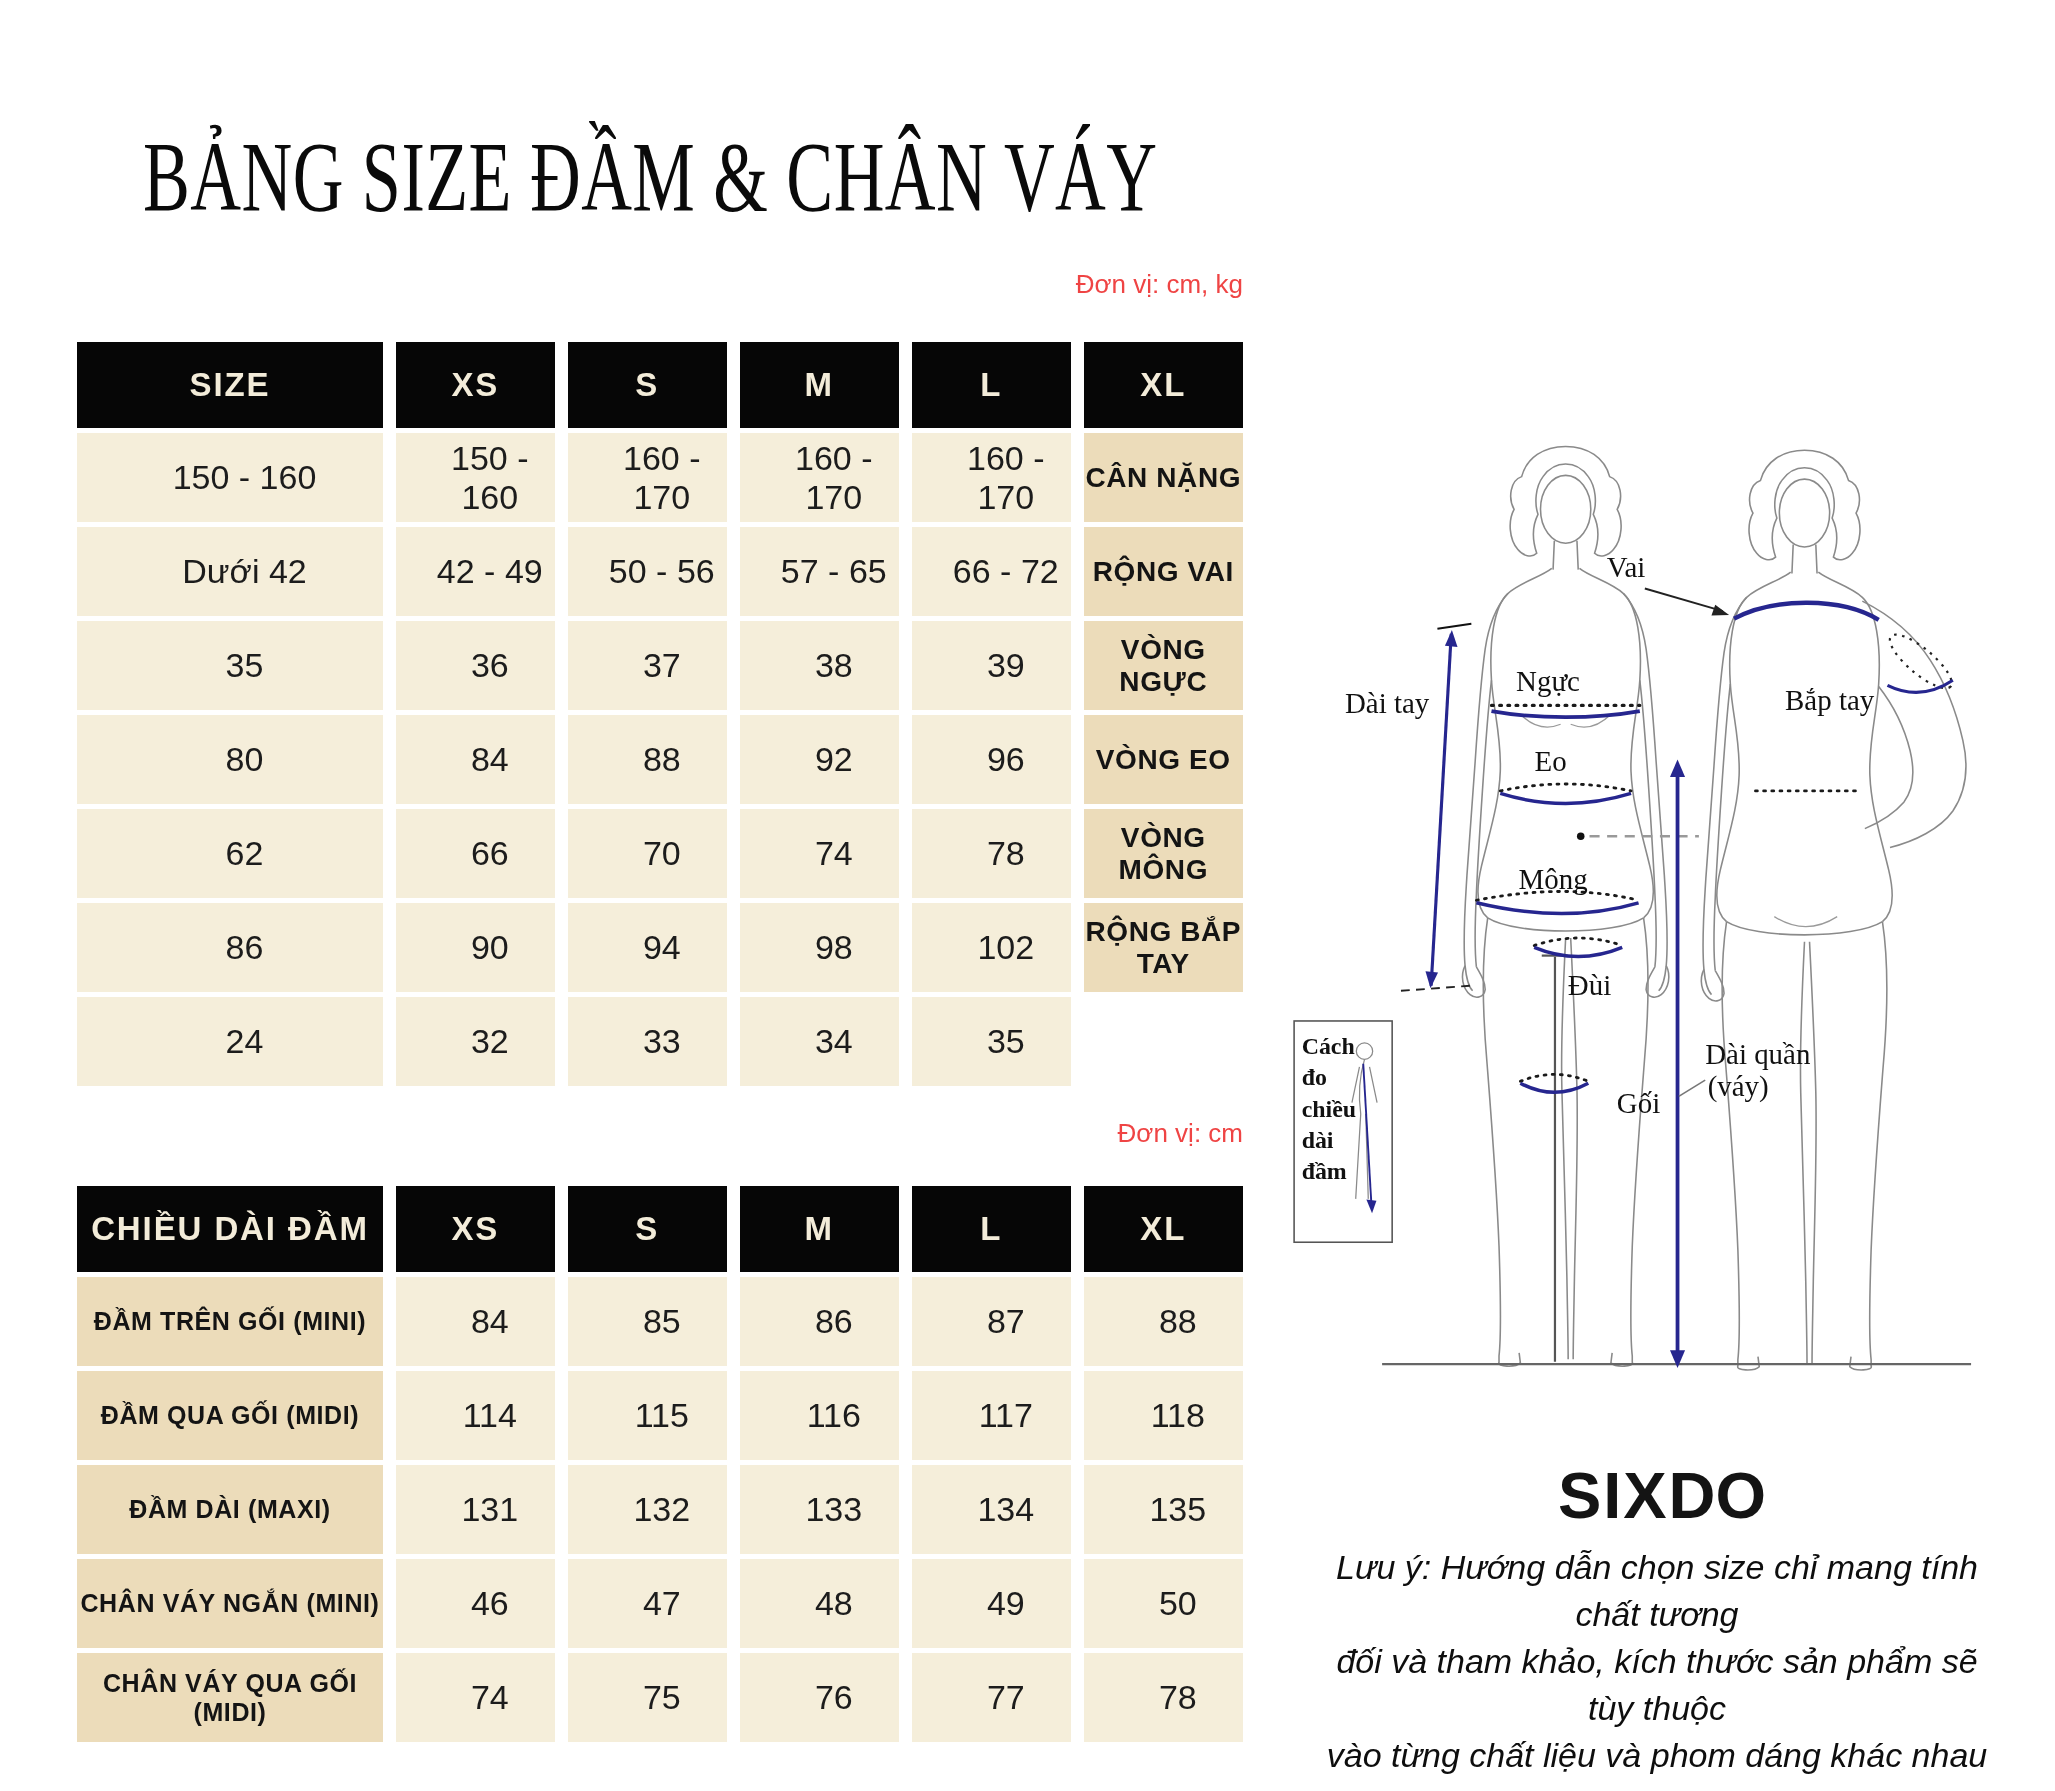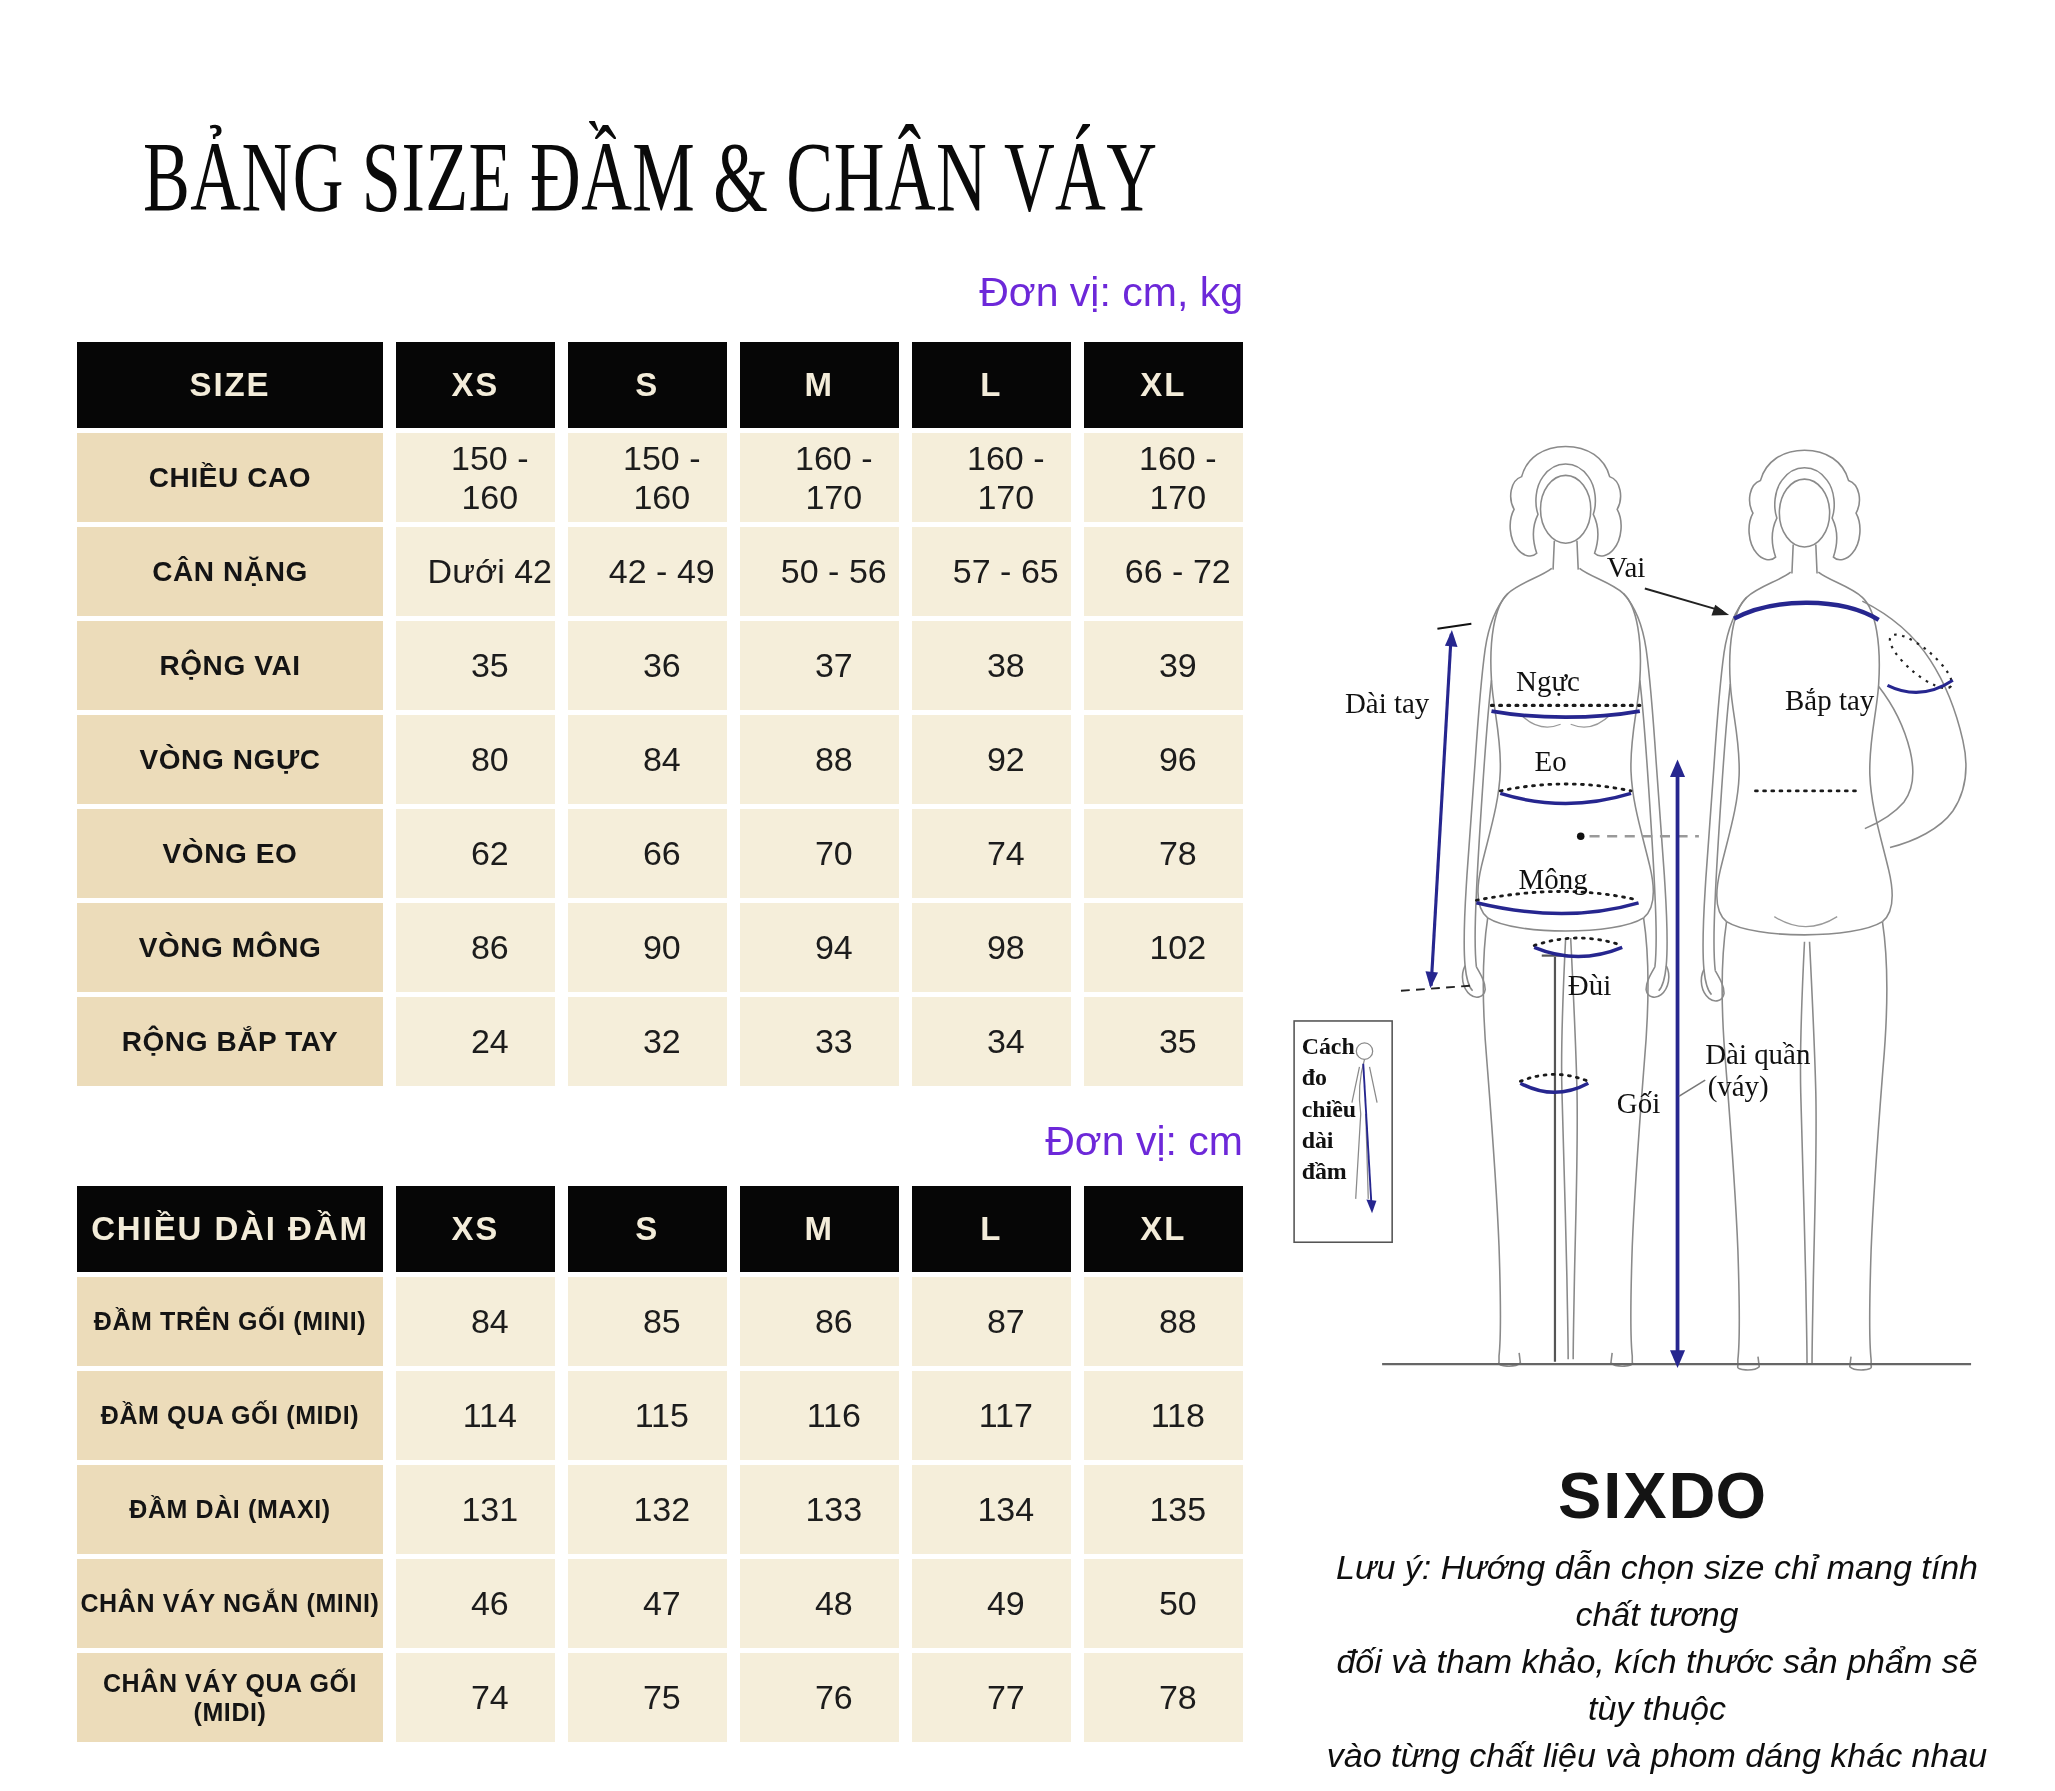--- a/index.html
+++ b/index.html
@@ -5,21 +5,21 @@
   html,body{margin:0;padding:0;background:#ffffff;}
   .page{position:relative;width:2056px;height:1792px;background:#ffffff;overflow:hidden;
         font-family:"Liberation Sans",sans-serif;color:#161616;margin-top:20px;}
 
   
   .title{position:absolute;left:143px;top:106px;margin:0;font-family:"Liberation Serif",serif;
          font-weight:normal;font-size:99px;line-height:101px;color:#0a0a0a;white-space:nowrap;
          transform:scaleX(.71);transform-origin:left top;letter-spacing:0.6px;}
 
   
-  .unit{position:absolute;right:813px;font-size:41px;color:#6d28d9;white-space:nowrap;}
+  .unit{position:absolute;right:813px;font-size:26px;color:#ef4444;white-space:nowrap;}
   .unit-1{top:249px;}
   .unit-2{top:1098px;}
 
   
   .table{position:absolute;left:77px;width:1166px;display:grid;
          grid-template-columns:306px repeat(5,1fr);column-gap:12.6px;row-gap:5px;}
   .table-1{top:322px;grid-template-rows:86px repeat(7,89px);}
   .table-2{top:1166px;grid-template-rows:86px repeat(5,89px);}
   .cell{display:flex;align-items:center;justify-content:center;text-align:center;}
   .th{background:#060606;color:#f3ecd9;font-size:33px;font-weight:bold;letter-spacing:1.9px;}
@@ -51,21 +51,20 @@
   <div class="unit unit-1">Đơn vị: cm, kg</div>
 
   <div class="table table-1">
     <div class="cell th">SIZE</div>
     <div class="cell th">XS</div>
     <div class="cell th">S</div>
     <div class="cell th">M</div>
     <div class="cell th">L</div>
     <div class="cell th">XL</div>
 
-    <div class="cell tl">CHIỀU CAO</div>
     <div class="cell td">150 - 160</div>
     <div class="cell td">150 - 160</div>
     <div class="cell td">160 - 170</div>
     <div class="cell td">160 - 170</div>
     <div class="cell td">160 - 170</div>
 
     <div class="cell tl">CÂN NẶNG</div>
     <div class="cell td">Dưới 42</div>
     <div class="cell td">42 - 49</div>
     <div class="cell td">50 - 56</div>

